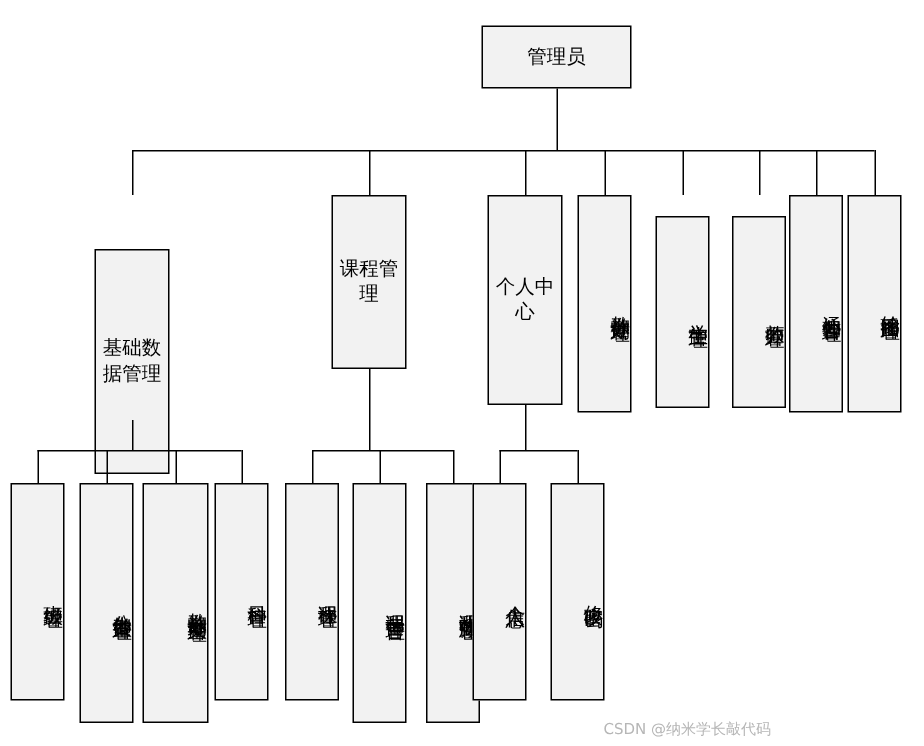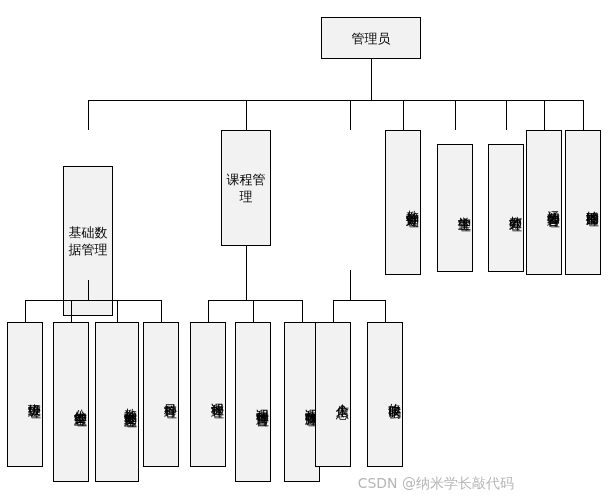--- a/index.html
+++ b/index.html
@@ -48,21 +48,21 @@
   .line {
     position: absolute;
     background: #000000;
   }
   .line.h { height: 1px; }
   .line.v { width: 1px; }
   .watermark {
     position: absolute;
     right: 6px;
     bottom: 4px;
-    font-size: 14px;
+    font-size: 10px;
     color: #b6b6b6;
     white-space: nowrap;
   }
 </style>
 </head>
 <body>
 
 <div id="canvas">
 
   <div class="node" style="left:321px; top:17px; width:100px; height:42px;">
@@ -83,20 +83,23 @@
   <div class="line v" style="left:583px; top:100px; height:30px;"></div>
 
   <div class="node" style="left:63px; top:130px; width:50px; height:150px;margin-top:36px;">
     <span class="lbl">基础数据管理</span>
   </div>
 
   <div class="node" style="left:221px; top:130px; width:50px; height:116px;">
     <span class="lbl">课程管理</span>
   </div>
 
+  <div class="node" style="left:325px; top:130px; width:50px; height:140px;">
+    <span class="lbl">个人中心</span>
+  </div>
 
   <div class="node vert" style="left:385px; top:130px; width:36px; height:145px;">
     <span class="lbl">教学计划管理</span>
   </div>
 
   <div class="node vert" style="left:437px; top:144px; width:36px; height:128px;">
     <span class="lbl">学生管理</span>
   </div>
 
   <div class="node vert" style="left:488px; top:144px; width:36px; height:128px;">

